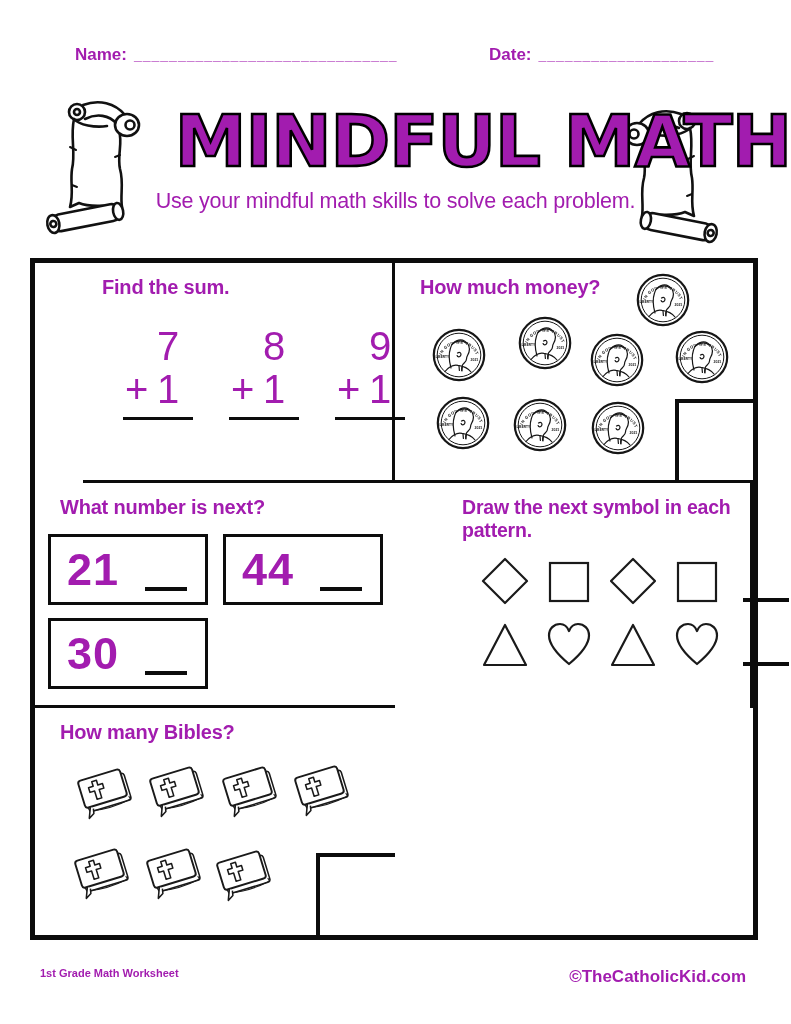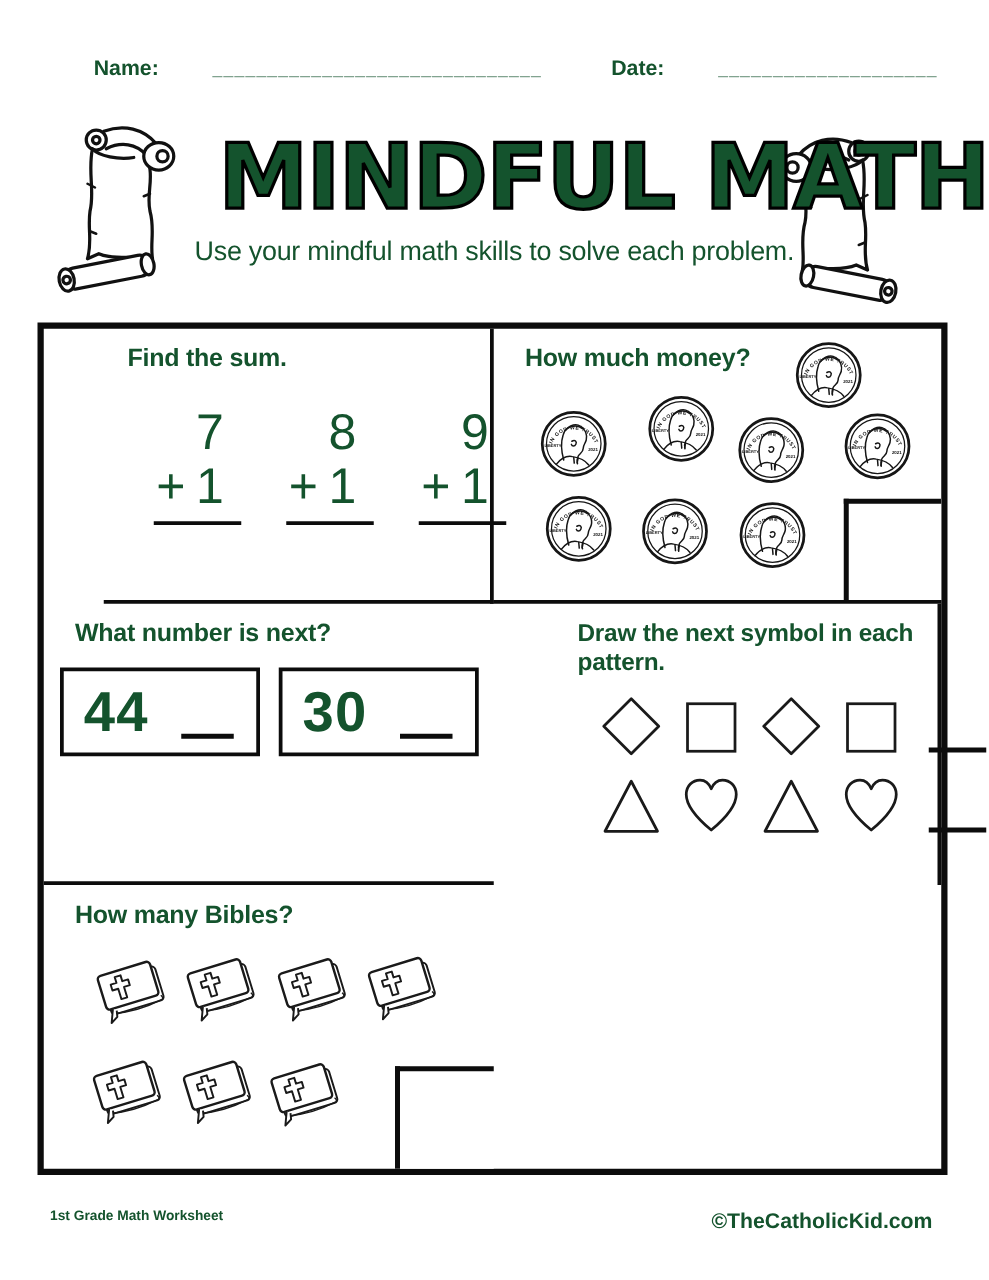--- a/index.html
+++ b/index.html
@@ -1,23 +1,23 @@
 <!DOCTYPE html>
 <html><head>
 <meta charset="utf-8">
 <style>
   html,body{margin:0;padding:0;background:#fff;}
   .page{position:relative;width:791px;height:1024px;background:#ffffff;
-        font-family:"Liberation Sans",sans-serif;color:#14532d;overflow:hidden;}
+        font-family:"Liberation Sans",sans-serif;color:#a21caf;overflow:hidden;}
   
   .field{position:absolute;top:45px;display:flex;align-items:baseline;gap:7px;
          font-weight:700;font-size:17px;}
   .name-field{left:75px}
   .date-field{left:489px}
-  .fline{font-weight:700;font-size:14px;letter-spacing:1px;margin-left:36px;}
+  .fline{font-weight:700;font-size:14px;letter-spacing:1px;}
   
   .title{position:absolute;left:0;top:99px;width:100%;margin:0;text-align:right;
          font-size:72px;font-weight:900;letter-spacing:-1px;
          -webkit-text-stroke:2.6px #000;
          font-family:"DejaVu Sans","Liberation Sans",sans-serif;}
   .subtitle{position:absolute;left:0;top:189px;width:100%;margin:0;text-align:center;
             font-size:21.5px;font-weight:500;letter-spacing:-0.2px;}
   .scroll{position:absolute;width:112px;height:150px;}
   .scroll-left{left:40px;top:95px;}
   .scroll-right{left:612px;top:104px;transform:scaleX(-1);}
@@ -271,20 +271,24 @@
   </svg>
         </div>
       <div class="ansbox money-ansbox"></div>
     </section>
 
 
     <section class="cell c4">
       <div class="plabel">What number is next?</div>
       <div class="nn-grid">
           <div class="nnbox">
+            <span class="nnum">21</span>
+            <span class="nblank"></span>
+          </div>
+          <div class="nnbox">
             <span class="nnum">44</span>
             <span class="nblank"></span>
           </div>
           <div class="nnbox">
             <span class="nnum">30</span>
             <span class="nblank"></span>
           </div>
         </div>
     </section>
 

